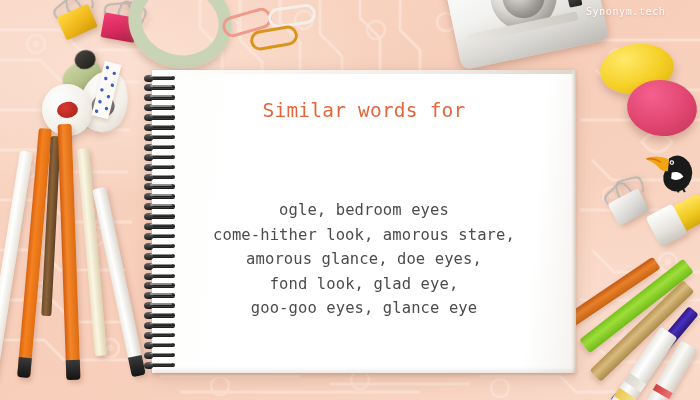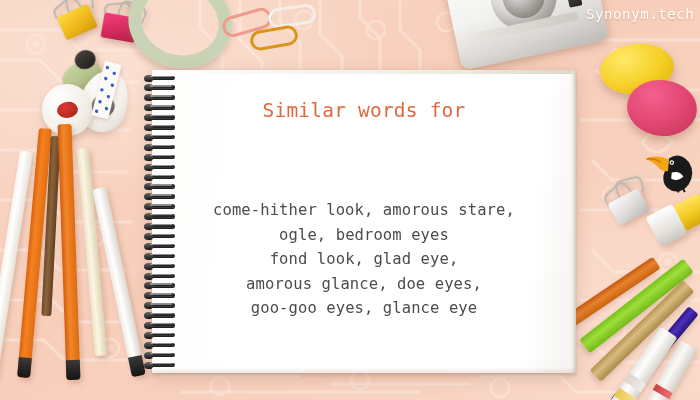--- a/index.html
+++ b/index.html
@@ -60,21 +60,21 @@
   }
   .words{
     position:absolute;left:12px;top:128px;width:400px;text-align:center;
     font-size:15.5px;line-height:24.5px;color:#4c4c4c;letter-spacing:.1px;
   }
   .words div{white-space:nowrap;}
 
   
   .brand{
     position:absolute;left:586px;top:6px;
-    font-size:14px;color:#ffffff;letter-spacing:.6px;
+    font-size:10px;color:#ffffff;letter-spacing:.6px;
     text-shadow:0 1px 2px rgba(190,130,100,.55);white-space:nowrap;
   }
 
   
   .prop{position:absolute;}
   .sh{filter:drop-shadow(2px 3px 3px rgba(160,110,90,.40));}
 
   
   .camera{left:450px;top:-48px;width:150px;height:104px;transform:rotate(-12deg);}
   .cam-body{position:absolute;inset:0;border-radius:9px;
@@ -489,23 +489,23 @@
       </div>
       <div class="ring" style="top: 287.1px;">
         <div class="bar"></div>
         <div class="hl"></div>
       </div>
     </div>
 
   <div class="pad-text">
     <div class="title">Similar words for</div>
     <div class="words">
+      <div>ogle, bedroom eyes</div>
       <div>come-hither look, amorous stare,</div>
-      <div>ogle, bedroom eyes</div>
+      <div>amorous glance, doe eyes,</div>
       <div>fond look, glad eye,</div>
-      <div>amorous glance, doe eyes,</div>
       <div>goo-goo eyes, glance eye</div>
     </div>
   </div>
 
   <div class="brand">Synonym.tech</div>
 
 </div>
 
 </body></html>

